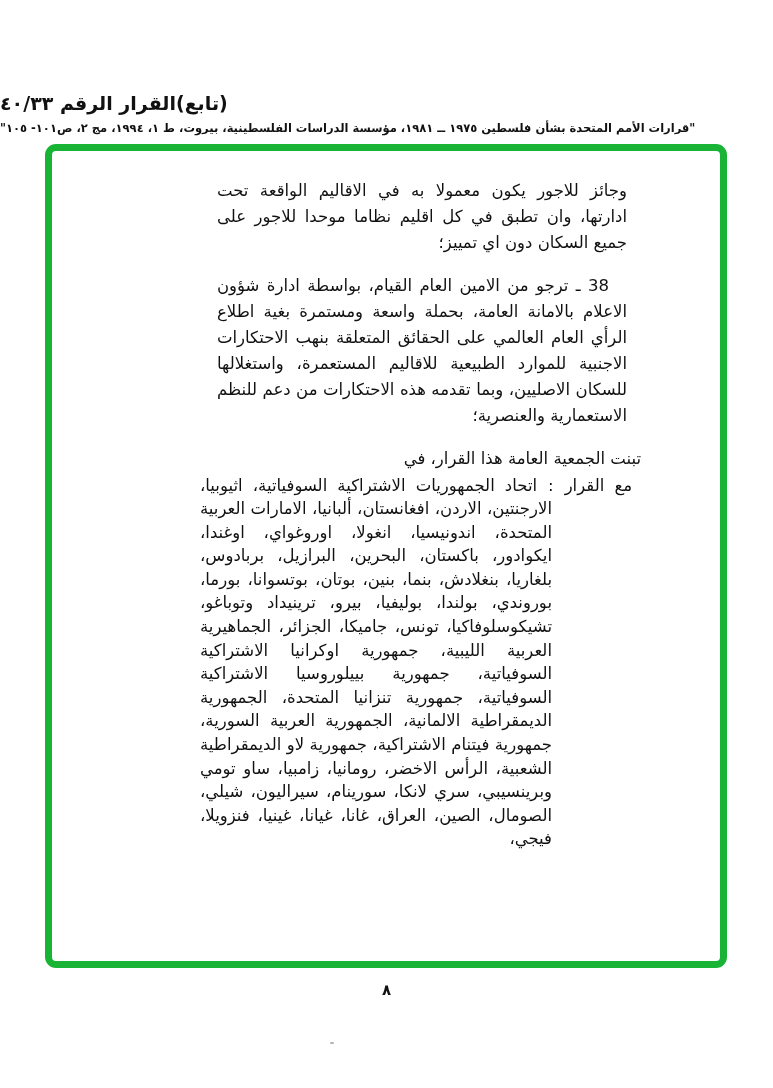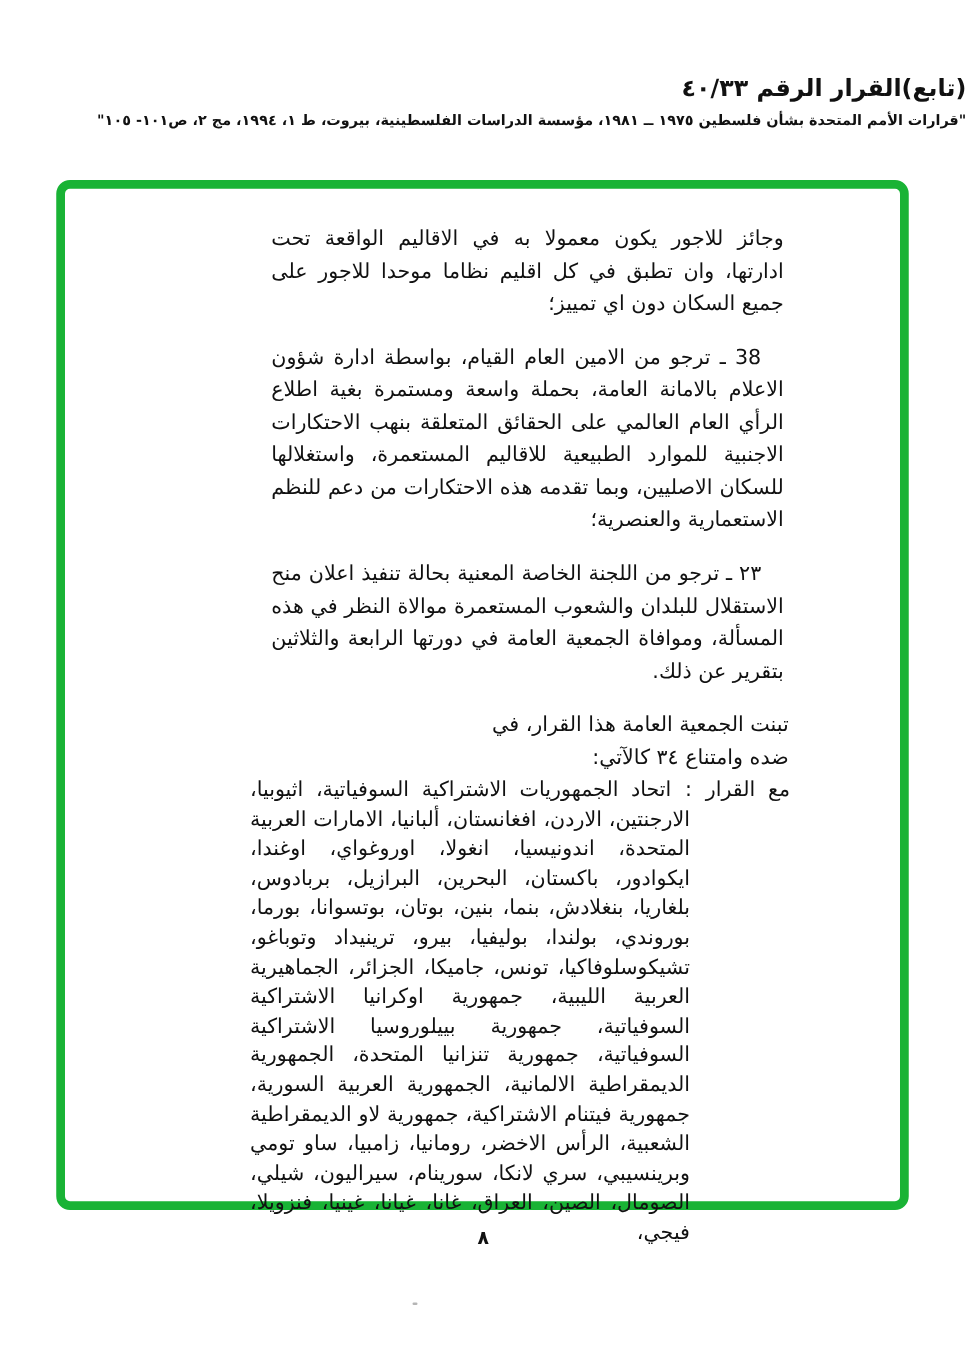--- a/index.html
+++ b/index.html
@@ -9,22 +9,22 @@
     height: 1088px;
     margin: 0 auto;
     background: #ffffff;
     overflow: hidden;
     font-family: "DejaVu Sans", sans-serif;
     color: #111;
   }
   
   .header {
     position: absolute;
-    top: 60px; left: 0; right: 0;
-    text-align: right;
+    top: 92px; left: 0; right: 0;
+    text-align: left;
     direction: rtl;
   }
   .doc-title {
     font-size: 19px;
     font-weight: bold;
     letter-spacing: 0.5px;
   }
   .doc-source {
     margin-top: 7px;
     font-size: 11.5px;
@@ -47,21 +47,21 @@
     width: 444px;
     direction: rtl;
     font-size: 16.5px;
     line-height: 26px;
     text-align: justify;
   }
   .para { margin: 17px; }
   .para.indent { text-indent: 18px; }
   .para .verb { font-weight: normal; }
   .adoption {
-    margin: 3px 13px 0 0;
+    margin: 3px 3px 0 0;
     text-align: right;
     padding-left: 18px;
     line-height: 25.5px;
   }
   .adoption .aline { padding-left: 85px; }
   .countries {
     margin: 2px 12px 0 0;
     line-height: 23.6px;
     padding-right: 80px;
     text-indent: -80px;
@@ -96,25 +96,23 @@
   </div>
 
   <div class="highlight-frame"></div>
 
   <div class="textblock">
 
     <p class="para">وجائز للاجور يكون معمولا به في الاقاليم الواقعة تحت ادارتها، وان تطبق في كل اقليم نظاما موحدا للاجور على جميع السكان دون اي تمييز؛</p>
 
     <p class="para indent"><span>38 ـ</span> <span class="verb">ترجو</span> <span>من الامين العام القيام، بواسطة ادارة شؤون الاعلام بالامانة العامة، بحملة واسعة ومستمرة بغية اطلاع الرأي العام العالمي على الحقائق المتعلقة بنهب الاحتكارات الاجنبية للموارد الطبيعية للاقاليم المستعمرة، واستغلالها للسكان الاصليين، وبما تقدمه هذه الاحتكارات من دعم للنظم الاستعمارية والعنصرية؛</span></p>
 
-    <p class="para indent"><span>٢٣ ـ</span> <span class="verb">ترجو</span> <span>من اللجنة الخاصة المعنية بحالة تنفيذ اعلان منح الاستقلال للبلدان والشعوب المستعمرة موالاة النظر في هذه المسألة، وموافاة الجمعية العامة في دورتها الرابعة والثلاثين بتقرير عن ذلك.</span></p>
 
     <div class="adoption">
       <div class="aline">تبنت الجمعية العامة هذا القرار، في</div>
-      <div class="aline">ضده وامتناع ٣٤ كالآتي:</div>
     </div>
 
     <p class="countries"><span>مع القرار</span><span class="vote-sep">:</span><span>اتحاد الجمهوريات الاشتراكية السوفياتية، اثيوبيا، الارجنتين، الاردن، افغانستان، ألبانيا، الامارات العربية المتحدة، اندونيسيا، انغولا، اوروغواي، اوغندا، ايكوادور، باكستان، البحرين، البرازيل، بربادوس، بلغاريا، بنغلادش، بنما، بنين، بوتان، بوتسوانا، بورما، بوروندي، بولندا، بوليفيا، بيرو، ترينيداد وتوباغو، تشيكوسلوفاكيا، تونس، جاميكا، الجزائر، الجماهيرية العربية الليبية، جمهورية اوكرانيا الاشتراكية السوفياتية، جمهورية بييلوروسيا الاشتراكية السوفياتية، جمهورية تنزانيا المتحدة، الجمهورية الديمقراطية الالمانية، الجمهورية العربية السورية، جمهورية فيتنام الاشتراكية، جمهورية لاو الديمقراطية الشعبية، الرأس الاخضر، رومانيا، زامبيا، ساو تومي وبرينسيبي، سري لانكا، سورينام، سيراليون، شيلي، الصومال، الصين، العراق، غانا، غيانا، غينيا، فنزويلا، فيجي،</span></p>
 
   </div>
 
   <div class="footer">
     <span>٨</span>
   </div>
 

